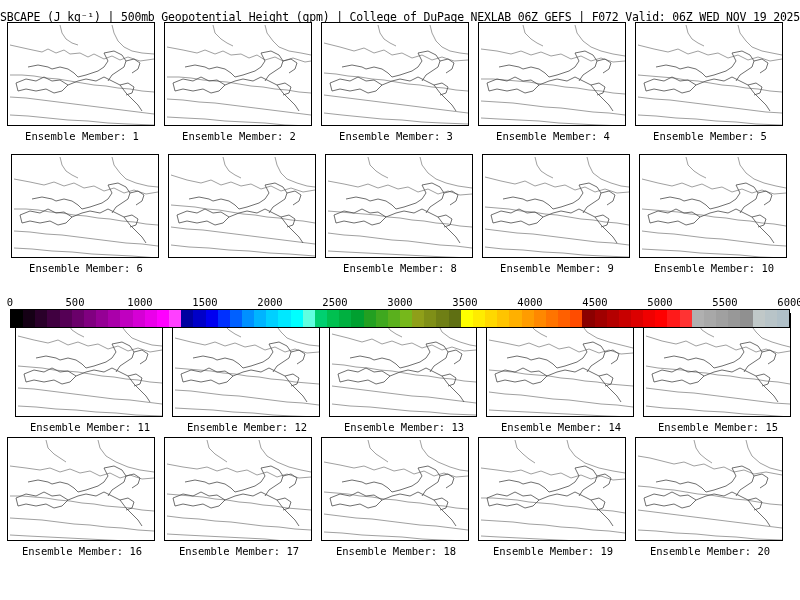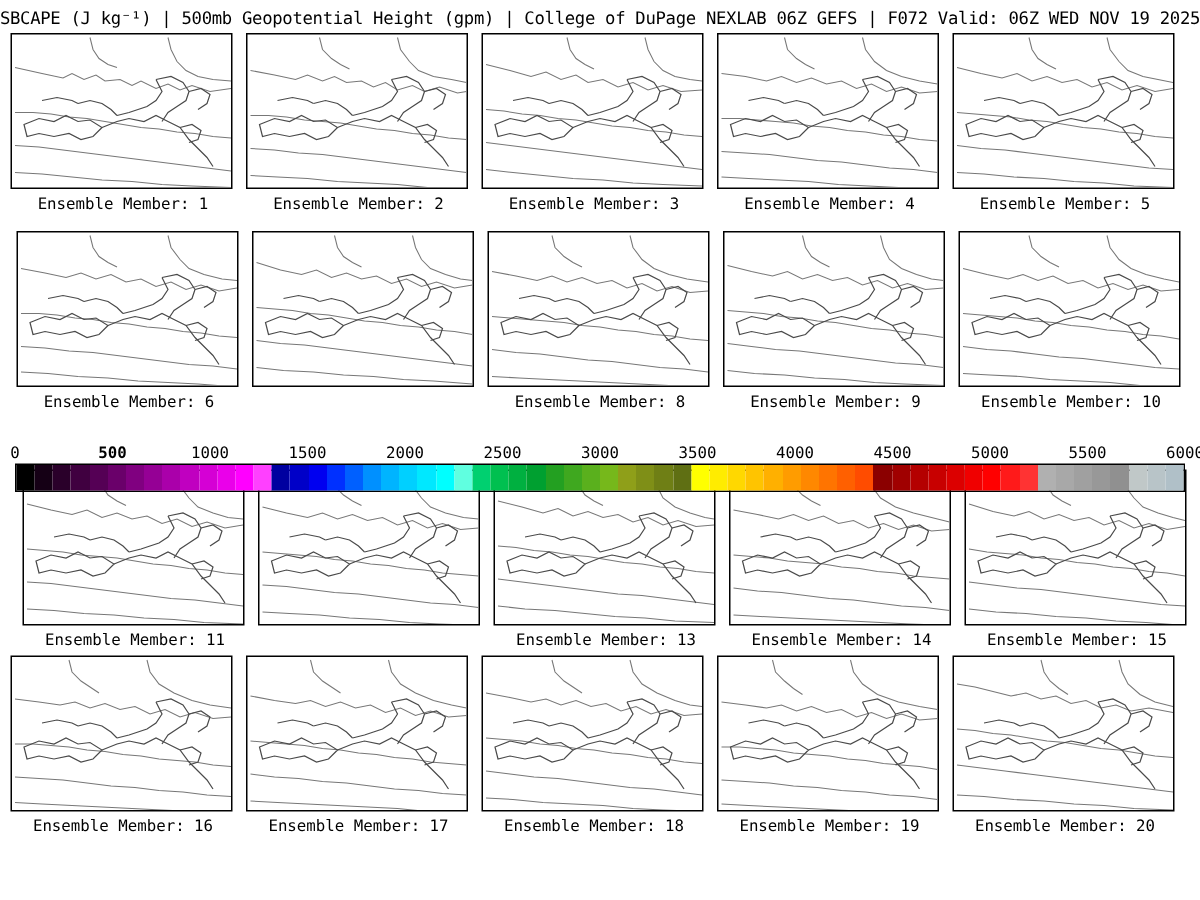--- a/index.html
+++ b/index.html
@@ -20,21 +20,21 @@
     width: 800px;
     height: 600px;
   }
   .title-bar {
     position: absolute;
     left: 0;
     top: 0;
     width: 800px;
     height: 24px;
     display: flex;
-    align-items: center;
+    align-items: flex-end;
     justify-content: center;
     font-size: 11.5px;
     letter-spacing: -0.2px;
     white-space: nowrap;
   }
   .title-bar span {
     white-space: pre;
   }
   .grid {
     position: absolute;
@@ -421,20 +421,21 @@
               <path d="M60 62 L70 58 L78 56 L88 58 L96 54 L104 58 L112 62 L118 70 L124 76 L130 82 L134 88"></path>
               <path d="M96 30 L100 38 L96 44 L90 48 L84 50 L78 52 L70 54"></path>
               <path d="M96 30 L106 28 L114 32 L118 38 L116 44 L110 48 L104 52 L100 58"></path>
               <path d="M118 38 L126 36 L132 40 L130 46 L124 50"></path>
               <path d="M112 62 L120 60 L126 64 L124 70 L118 72"></path>
               <path d="M44 46 L52 44 L60 46 L66 50 L70 54"></path>
               <path d="M20 44 L30 42 L40 44 L44 46"></path>
             </g>
           </svg>
         </div>
+        <div class="panel-label">Ensemble Member: 12</div>
       </div>
       <div class="panel">
         <div class="map-box">
           <svg width="148" height="104" viewBox="0 0 148 104">
             <g fill="none" stroke="#777777" stroke-width="0.7">
               <path d="M2 20 L18 24 L32 28 L42 25 L52 30 L62 27 L72 31 L82 29 L92 34 L102 31 L112 36 L122 33 L134 37 L146 36"></path>
               <path d="M2 50 L14 51 L26 53 L38 54 L50 56 L62 57 L74 59 L86 61 L98 62 L110 64 L122 65 L134 67 L146 68"></path>
               <path d="M2 72 L18 74 L34 76 L50 78 L66 80 L82 82 L98 83 L114 85 L130 87 L146 89"></path>
               <path d="M2 90 L20 92 L40 93 L60 95 L80 97 L100 98 L120 100 L146 101"></path>
               <path d="M106 2 L108 10 L112 18 L120 24 L130 28 L140 31 L146 32"></path>
@@ -632,21 +633,21 @@
         </div>
         <div class="panel-label">Ensemble Member: 20</div>
       </div>
     </div>
 
   </div>
 
   <div class="cbar-wrap">
     <div class="cbar-ticks" id="cbar-ticks">
         <span style="left: 0%;">0</span>
-        <span style="left: 8.33333%; font-weight: bold;">500</span>
+        <span style="left: 8.33333%;">500</span>
         <span style="left: 16.6667%;">1000</span>
         <span style="left: 25%;">1500</span>
         <span style="left: 33.3333%;">2000</span>
         <span style="left: 41.6667%;">2500</span>
         <span style="left: 50%;">3000</span>
         <span style="left: 58.3333%;">3500</span>
         <span style="left: 66.6667%;">4000</span>
         <span style="left: 75%;">4500</span>
         <span style="left: 83.3333%;">5000</span>
         <span style="left: 91.6667%;">5500</span>

